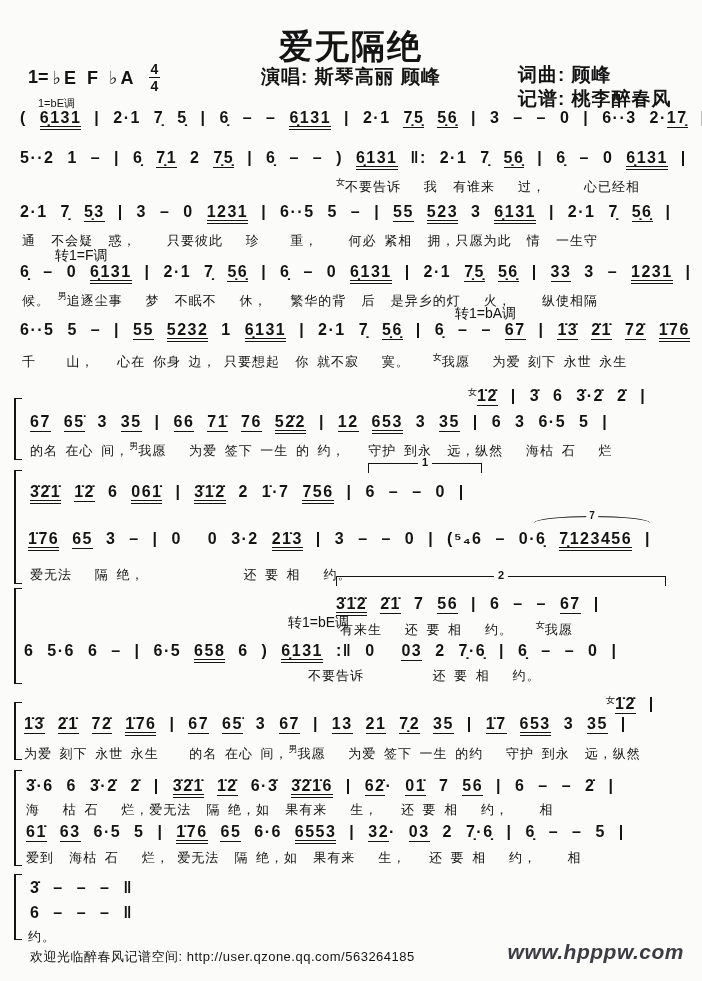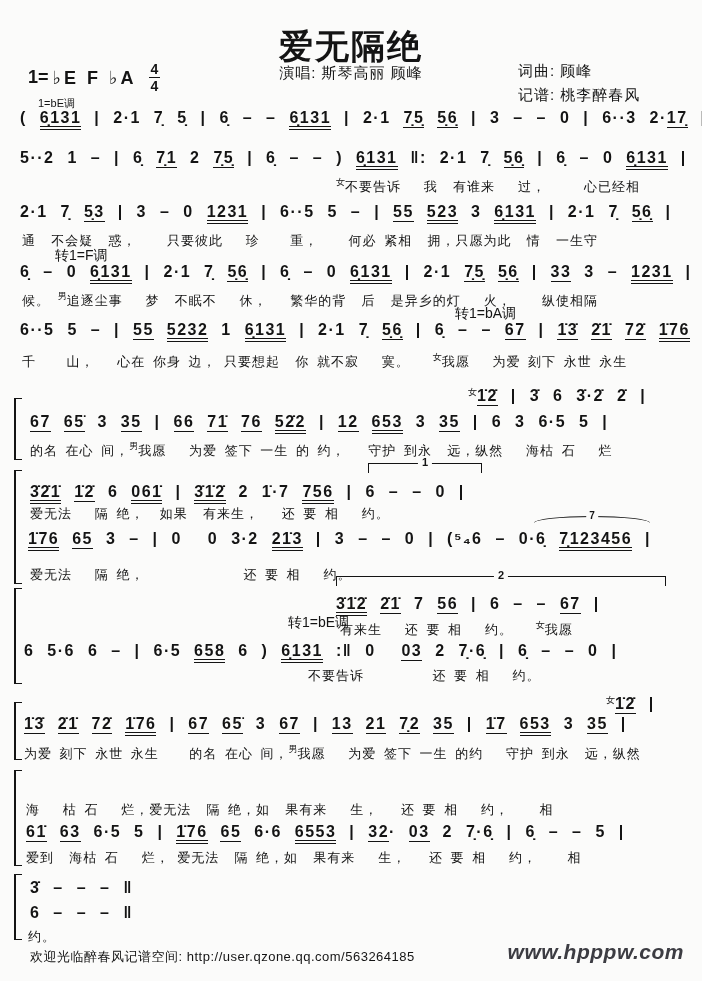--- a/index.html
+++ b/index.html
@@ -8,21 +8,21 @@
     background:#fbfbfa;color:#141414;overflow:hidden;
     font-family:"Liberation Sans","DejaVu Sans",sans-serif;
   }
   .abs{position:absolute;}
   .title{width:100%;text-align:center;top:24px;font-size:34px;font-weight:bold;letter-spacing:2px;}
   .keysig{left:28px;top:62px;font-size:18px;font-weight:bold;display:flex;align-items:center;gap:4px;}
   .keysig .keys{letter-spacing:3px;}
   .frac{display:inline-flex;flex-direction:column;align-items:center;font-size:14px;line-height:1;margin-left:8px;font-weight:bold;}
   .frac .top{border-bottom:1.5px solid #141414;padding:0 2px 1px;}
   .frac .bot{padding-top:1px;}
-  .credit{font-size:15px;font-weight:normal;letter-spacing:1px;}
+  .credit{font-size:19px;font-weight:bold;letter-spacing:1px;}
   .performer{left:50%;transform:translateX(-50%);top:64px;}
   .composer{left:518px;top:62px;}
   .notator{left:518px;top:86px;}
   .keynote{left:38px;top:96px;font-size:11px;}
   .jianpu{font-size:16px;font-weight:bold;letter-spacing:1.5px;word-spacing:7px;white-space:pre;line-height:1.45;}
   .b1{border-bottom:1.5px solid #141414;padding-bottom:1px;}
   .b2{border-bottom:4px double #141414;}
   .lyrics{font-size:13px;letter-spacing:1px;word-spacing:3px;white-space:pre;}
   .gmark{font-size:9px;vertical-align:6px;letter-spacing:0;}
   .ann{font-size:14px;letter-spacing:0;white-space:pre;}
@@ -77,21 +77,20 @@
 
   <div class="abs sysbrace" style="left:14px;top:398px;height:60px;"></div>
   <div class="abs jianpu" style="left:30px;top:410px;"><span class="b1">67</span> <span class="b1">65̈</span> 3 <span class="b1">35</span> | <span class="b1">66</span> <span class="b1">71̇</span> <span class="b1">76</span> <span class="b2">52̇2</span> | <span class="b1">12</span> <span class="b2">653</span> 3 <span class="b1">35</span> | 6 3 6·5 5 |</div>
   <div class="abs lyrics" style="left:30px;top:440px;"><span>的名 在心 间，</span><span class="gmark">男</span><span>我愿   为爱 签下 一生 的 约，   守护 到永  远，纵然   海枯 石   烂</span></div>
 
   <div class="abs sysbrace" style="left:14px;top:470px;height:112px;"></div>
   <div class="abs volta" style="left:368px;top:463px;width:112px;">
       <span class="vlabel">1</span>
     </div>
   <div class="abs jianpu" style="left:30px;top:480px;"><span class="b2">3̇2̇1̇</span> <span class="b1">1̇2̇</span> 6 <span class="b2">061̇</span> | <span class="b2">3̇1̇2̇</span> 2 1̇·7 <span class="b2">756</span> | 6 – – 0 |</div>
-  <div class="abs lyrics" style="left:30px;top:505px;">爱无法   隔 绝，  如果  有来生，   还 要 相   约。</div>
   <div class="abs tuplet" style="left:534px;top:516px;width:116px;">
       <span class="vlabel">7</span>
     </div>
   <div class="abs jianpu" style="left:28px;top:527px;"><span class="b2">1̇76</span> <span class="b1">65</span> 3 – | 0  0 3·2 <span class="b2">21̇3</span> | 3 – – 0 | (⁵₄6 – 0·6̣ <span class="b2">7̣123456</span> |</div>
   <div class="abs lyrics" style="left:30px;top:566px;">爱无法   隔 绝，             还 要 相   约。</div>
 
   <div class="abs sysbrace" style="left:14px;top:588px;height:94px;"></div>
   <div class="abs volta" style="left:336px;top:576px;width:328px;">
       <span class="vlabel">2</span>
     </div>
@@ -102,20 +101,21 @@
   <div class="abs lyrics" style="left:292px;top:667px;margin-left:16px;">不要告诉         还 要 相   约。</div>
 
   <div class="abs" style="left:606px;top:692px;text-align:right;">
     <span class="gmark">女</span><span class="jianpu"><span class="b1">1̇2̇</span> |</span>
   </div>
   <div class="abs sysbrace" style="left:14px;top:702px;height:56px;"></div>
   <div class="abs jianpu" style="left:24px;top:712px;"><span class="b1">1̇3̇</span> <span class="b1">2̇1̇</span> <span class="b1">72̇</span> <span class="b2">1̇76</span> | <span class="b1">67</span> <span class="b1">65̈</span> 3 <span class="b1">67</span> | <span class="b1">13</span> <span class="b1">21</span> <span class="b1">7̣2</span> <span class="b1">35</span> | <span class="b1">1̇7</span> <span class="b2">653</span> 3 <span class="b1">35</span> |</div>
   <div class="abs lyrics" style="left:24px;top:743px;"><span>为爱 刻下 永世 永生    的名 在心 间，</span><span class="gmark">男</span><span>我愿   为爱 签下 一生 的约   守护 到永  远，纵然</span></div>
 
   <div class="abs sysbrace" style="left:14px;top:770px;height:94px;"></div>
+  <div class="abs jianpu" style="left:26px;top:774px;">3̇·6 6 3̇·2̇ 2̇ | <span class="b2">3̇2̇1̇</span> <span class="b1">1̇2̇</span> 6·3̇ <span class="b2">3̇2̇1̇6</span> | <span class="b1">62̇</span>· <span class="b1">01̇</span> 7 <span class="b1">56</span> | 6 – – 2̇ |</div>
   <div class="abs lyrics" style="left:26px;top:801px;">海   枯 石   烂，爱无法  隔 绝，如  果有来   生，   还 要 相   约，    相</div>
   <div class="abs jianpu" style="left:26px;top:820px;"><span class="b1">61̇</span> <span class="b1">63</span> 6·5 5 | <span class="b2">1̇76</span> <span class="b1">65</span> 6·6 <span class="b2">6553</span> | <span class="b1">32</span>· <span class="b1">03</span> 2 7̣·6̣ | 6̣ – – 5 |</div>
   <div class="abs lyrics" style="left:26px;top:849px;">爱到  海枯 石   烂， 爱无法  隔 绝，如  果有来   生，   还 要 相   约，    相</div>
 
   <div class="abs sysbrace" style="left:14px;top:874px;height:64px;"></div>
   <div class="abs jianpu" style="left:30px;top:876px;">3̇ – – – ‖</div>
   <div class="abs jianpu" style="left:30px;top:901px;">6 – – – ‖</div>
   <div class="abs lyrics" style="left:28px;top:928px;">约。</div>
 
   <div class="abs footer-site">欢迎光临醉春风记谱空间: http://user.qzone.qq.com/563264185</div>

